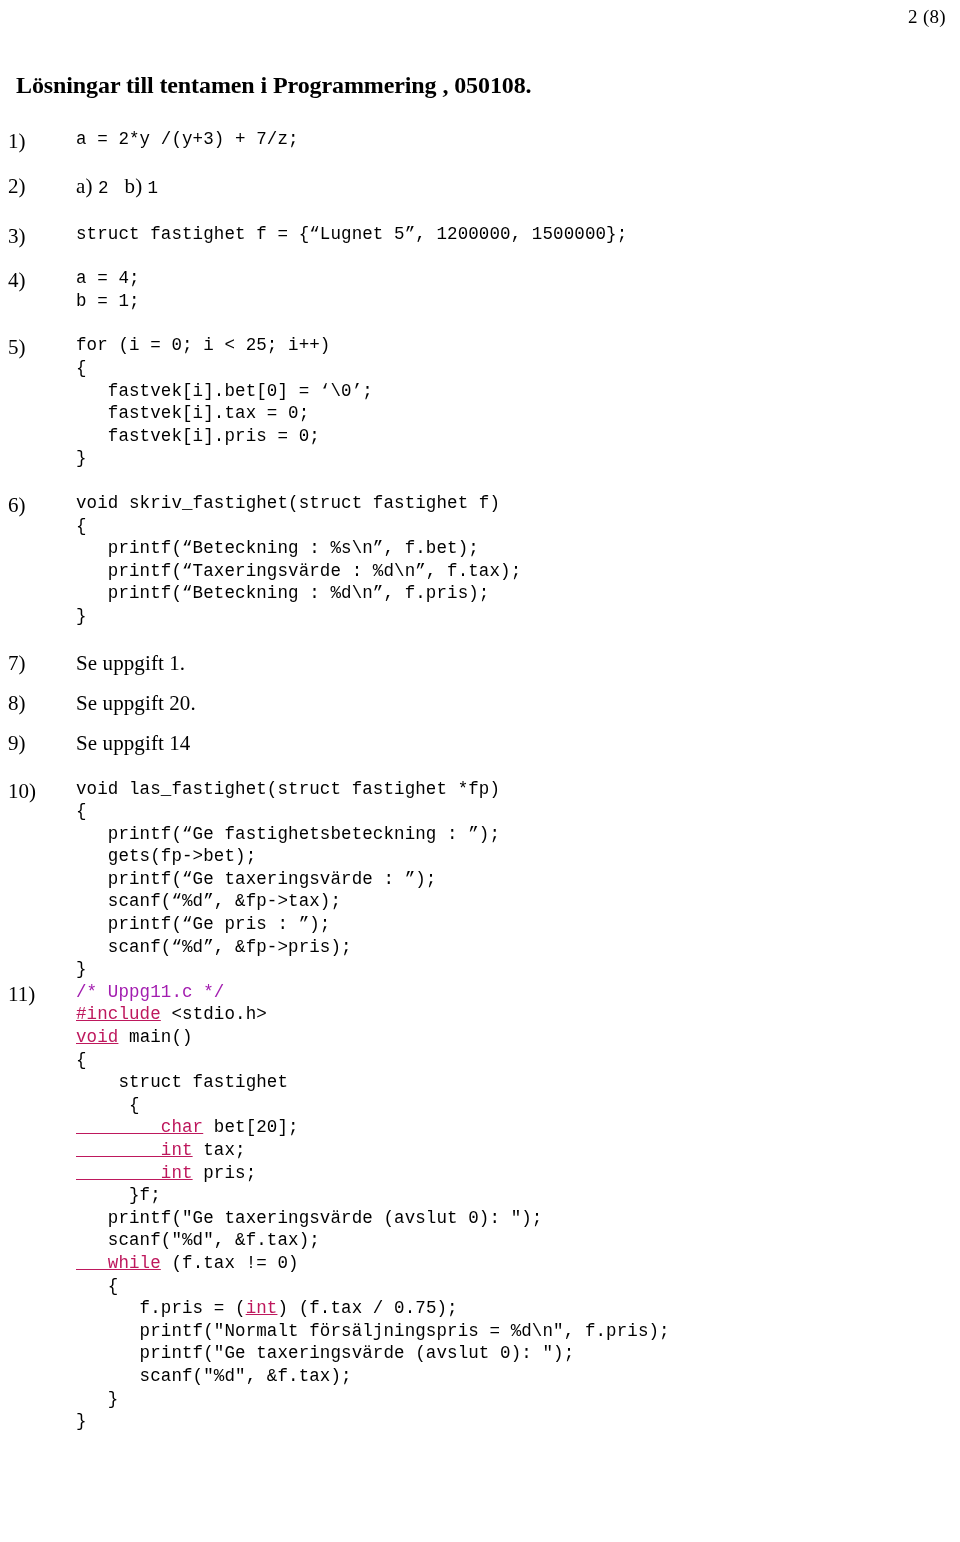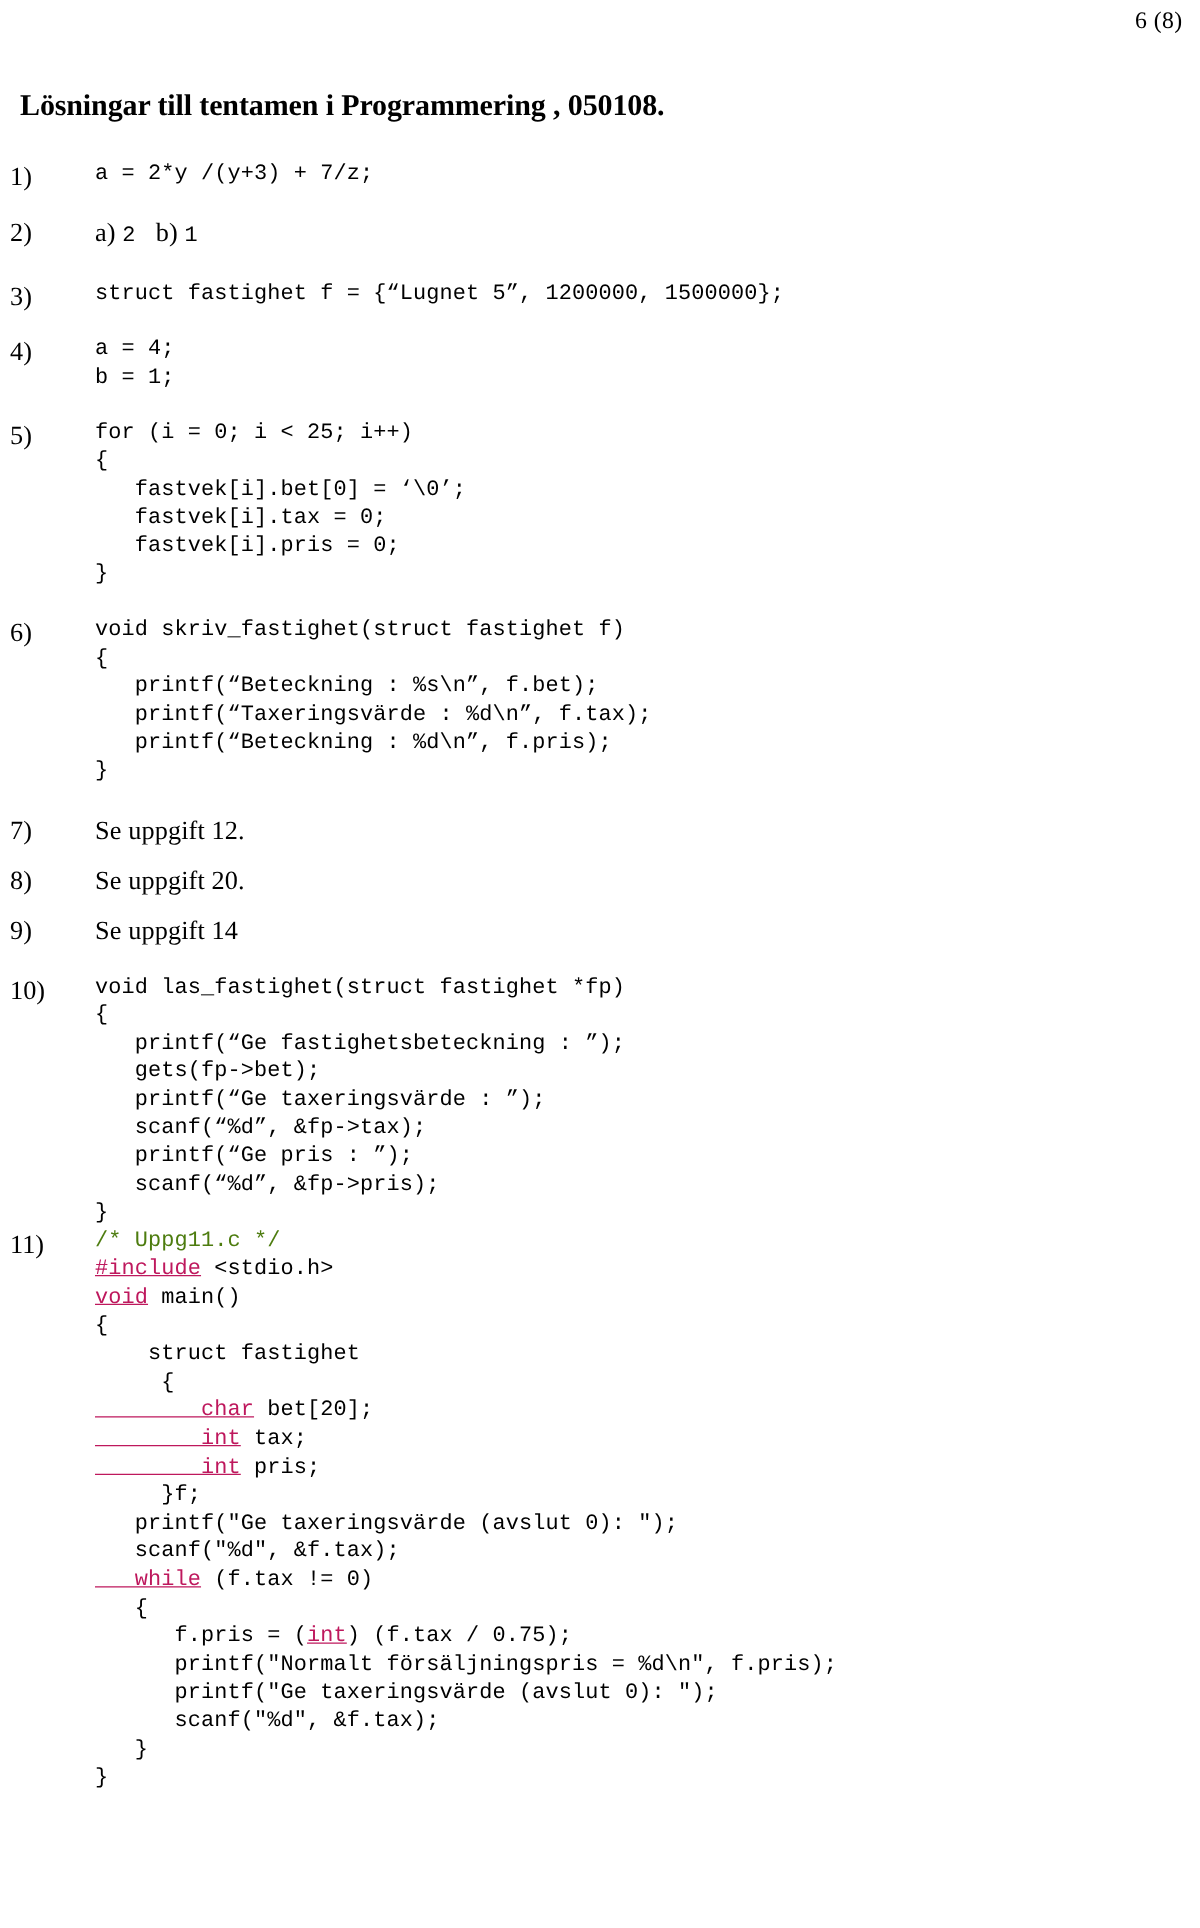--- a/index.html
+++ b/index.html
@@ -101,33 +101,33 @@
     font-size: 17.5px;
   }
 
   .code-line {
     display: block;
     white-space: pre;
     min-height: 22.6px;
   }
 
   
-  .tok-comment { color: #4d7c0f; }
+  .tok-comment { color: #a21caf; }
   .tok-kw      { color: #be185d; text-decoration: underline; }
   .tok-plain   { color: #000000; }
 
   .gap-sm { height: 14px; }
   .gap-md { height: 22px; }
 </style>
 </head>
 <body>
 
 <div class="page">
 
-  <div class="page-number">6 (8)</div>
+  <div class="page-number">2 (8)</div>
 
   <div class="doc-title">Lösningar till tentamen i Programmering , 050108.</div>
 
   <div class="answers" id="answers-root">
       <div class="item">
         <div class="item-label">1)</div>
         <div class="item-body"><span class="code-line"><span class="tok-plain">a = 2*y /(y+3) + 7/z;</span></span></div>
       </div>
       <div class="gap-md"></div>
       <div class="item">
@@ -150,21 +150,21 @@
         <div class="item-body"><span class="code-line"><span class="tok-plain">for (i = 0; i &lt; 25; i++)</span></span><span class="code-line"><span class="tok-plain">{</span></span><span class="code-line"><span class="tok-plain">   fastvek[i].bet[0] = ‘\0’;</span></span><span class="code-line"><span class="tok-plain">   fastvek[i].tax = 0;</span></span><span class="code-line"><span class="tok-plain">   fastvek[i].pris = 0;</span></span><span class="code-line"><span class="tok-plain">}</span></span></div>
       </div>
       <div class="gap-md"></div>
       <div class="item">
         <div class="item-label">6)</div>
         <div class="item-body"><span class="code-line"><span class="tok-plain">void skriv_fastighet(struct fastighet f)</span></span><span class="code-line"><span class="tok-plain">{</span></span><span class="code-line"><span class="tok-plain">   printf(“Beteckning : %s\n”, f.bet);</span></span><span class="code-line"><span class="tok-plain">   printf(“Taxeringsvärde : %d\n”, f.tax);</span></span><span class="code-line"><span class="tok-plain">   printf(“Beteckning : %d\n”, f.pris);</span></span><span class="code-line"><span class="tok-plain">}</span></span></div>
       </div>
       <div class="gap-md"></div>
       <div class="item">
         <div class="item-label">7)</div>
-        <div class="item-body prose"><span class="code-line">Se uppgift 12.</span></div>
+        <div class="item-body prose"><span class="code-line">Se uppgift 1.</span></div>
       </div>
       <div class="gap-sm"></div>
       <div class="item">
         <div class="item-label">8)</div>
         <div class="item-body prose"><span class="code-line">Se uppgift 20.</span></div>
       </div>
       <div class="gap-sm"></div>
       <div class="item">
         <div class="item-label">9)</div>
         <div class="item-body prose"><span class="code-line">Se uppgift 14</span></div>

